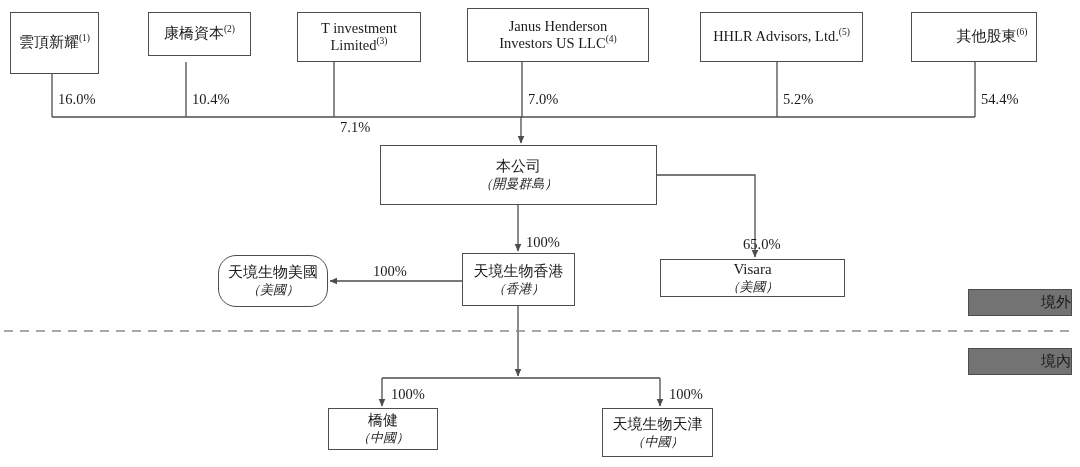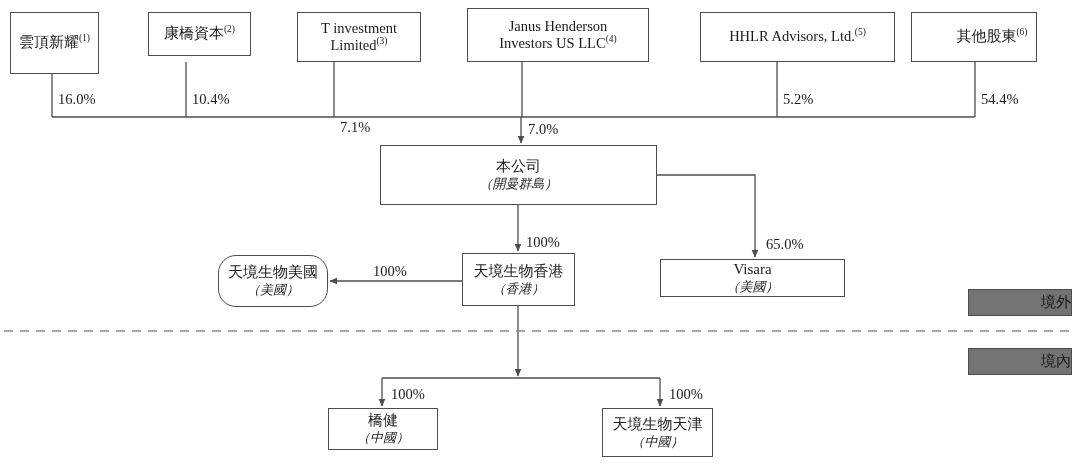--- a/index.html
+++ b/index.html
@@ -126,32 +126,32 @@
   <div class="node" style="left:297px; top:12px; width:124px; height:50px;">
     <span class="ln name small">T investment</span>
     <span class="ln name small"><span>Limited</span><span class="sup">(3)</span></span>
   </div>
 
   <div class="node" style="left:467px; top:8px; width:182px; height:54px;">
     <span class="ln name small">Janus Henderson</span>
     <span class="ln name small"><span>Investors US LLC</span><span class="sup">(4)</span></span>
   </div>
 
-  <div class="node" style="left:700px; top:12px; width:195px; height:50px;">
+  <div class="node" style="left:700px; top:12px; width:163px; height:50px;">
     <span class="ln name small"><span>HHLR Advisors, Ltd.</span><span class="sup">(5)</span></span>
   </div>
 
   <div class="node" style="left:911px; top:12px; width:126px; height:50px;padding-left:36px;">
     <span class="ln name"><span>其他股東</span><span class="sup">(6)</span></span>
   </div>
 
   <div class="pct" style="left:58px; top:91px;">16.0%</div>
   <div class="pct" style="left:192px; top:91px;">10.4%</div>
   <div class="pct" style="left:340px; top:91px;margin-top:28px;">7.1%</div>
-  <div class="pct" style="left:528px; top:91px;margin-top:30px;">7.0%</div>
+  <div class="pct" style="left:528px; top:91px;">7.0%</div>
   <div class="pct" style="left:783px; top:91px;">5.2%</div>
   <div class="pct" style="left:981px; top:91px;">54.4%</div>
 
   <div class="node" style="left:380px; top:145px; width:277px; height:60px;">
     <span class="ln name">本公司</span>
     <span class="ln place">（開曼群島）</span>
   </div>
 
   <div class="node" style="left:218px; top:255px; width:110px; height:52px;border-radius:18px;">
     <span class="ln name">天境生物美國</span>
@@ -172,21 +172,21 @@
     <span class="ln name">橋健</span>
     <span class="ln place">（中國）</span>
   </div>
 
   <div class="node" style="left:602px; top:408px; width:111px; height:49px;">
     <span class="ln name">天境生物天津</span>
     <span class="ln place">（中國）</span>
   </div>
 
   <div class="pct" style="left:526px; top:234px;">100%</div>
-  <div class="pct" style="left:766px; top:236px;">65.0%</div>
+  <div class="pct" style="left:743px; top:236px;">65.0%</div>
   <div class="pct" style="left:373px; top:263px;">100%</div>
   <div class="pct" style="left:391px; top:386px;">100%</div>
   <div class="pct" style="left:669px; top:386px;">100%</div>
 
   <div class="region" style="left:968px; top:289px; width:104px; height:27px;">
     <span>境外</span>
   </div>
   <div class="region" style="left:968px; top:348px; width:104px; height:27px;">
     <span>境內</span>
   </div>

